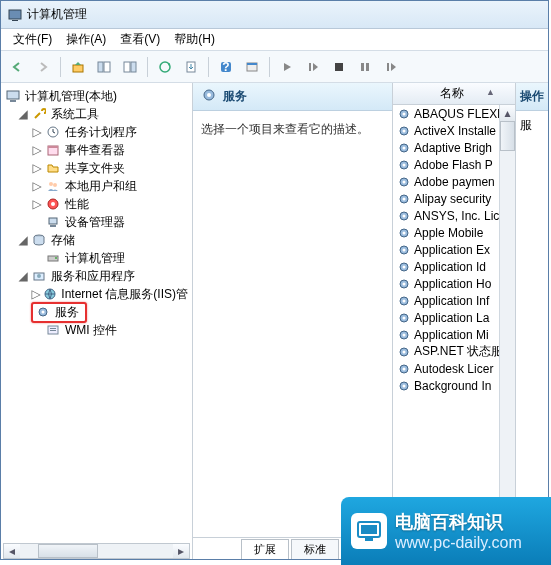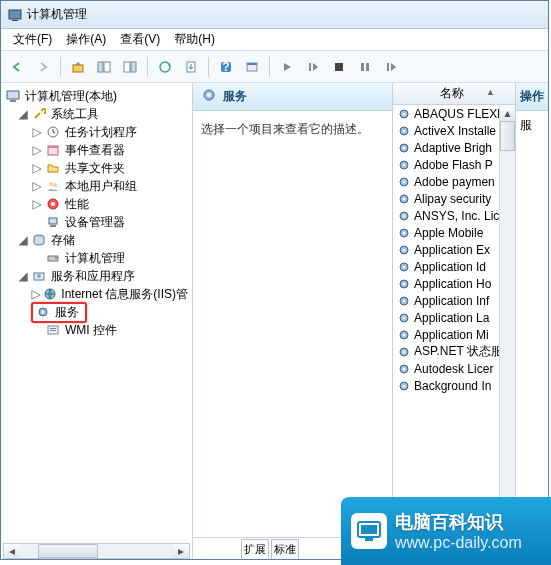--- a/index.html
+++ b/index.html
@@ -29,21 +29,21 @@
 .tree-hscroll .sb-btn { width: 16px; height: 14px; background: linear-gradient(#fafcff,#e2e8ee); display:flex; align-items:center; justify-content:center; color:#556; }
 .tree-hscroll .sb-track { flex:1; position: relative; }
 .tree-hscroll .sb-thumb { position:absolute; left:18px; width:60px; top:0; bottom:0; background: linear-gradient(#f0f4f8,#d8e0e8); border:1px solid #b8c0c8; }
 
 .centerpanel { flex: 1; display: flex; }
 .detailpane { width: 200px; border-right: 1px solid #c8d0d8; display:flex; flex-direction:column; }
 .pane-header { background: linear-gradient(#eaf6fd,#d4e9f7); height: 28px; display: flex; align-items: center; padding: 0 8px; font-weight: bold; color: #1a4a72; border-bottom: 1px solid #bcd0e0; }
 .pane-header .gear { margin-right: 6px; }
 .pane-body { padding: 10px 8px; color: #333; flex:1; }
 .tabsbar { height: 22px; border-top: 1px solid #c8d0d8; display:flex; align-items:flex-end; padding-left: 48px; background:#fff; }
-.tab { border: 1px solid #b8c0c8; border-bottom: none; padding: 2px 2px; margin-right: 2px; background: #f5f8fb; font-size: 11px; }
+.tab { border: 1px solid #b8c0c8; border-bottom: none; padding: 2px 12px; margin-right: 2px; background: #f5f8fb; font-size: 11px; }
 .tab.active { background: #fff; }
 
 .listpane { width: 123px; border-right: 1px solid #c8d0d8; display:flex; flex-direction:column; position:relative; }
 .colheader { background: linear-gradient(#fafcff,#e4ecf4); border-bottom: 1px solid #c8d0d8; height: 22px; display: flex; align-items:center; padding: 0 12px 0 8px; position:relative;justify-content:center; }
 .colheader .sort { position:absolute; right:20px; top:4px; color:#667; font-size:9px; }
 .listbody { flex:1; overflow:hidden; }
 .list-item { height: 17px; display:flex; align-items:center; padding-left: 4px; white-space: nowrap; }
 .gear-ico { width:14px; height:14px; margin-right:3px; display:inline-flex; align-items:center; justify-content:center; }
 .list-vscroll { position:absolute; right:0; top:22px; bottom:16px; width:16px; background:#eef2f6; border-left:1px solid #d0d8e0; display:flex; flex-direction:column; }
 .list-vscroll .sb-btn { height:16px; background:linear-gradient(#fafcff,#e2e8ee); display:flex; align-items:center; justify-content:center; color:#556; }

